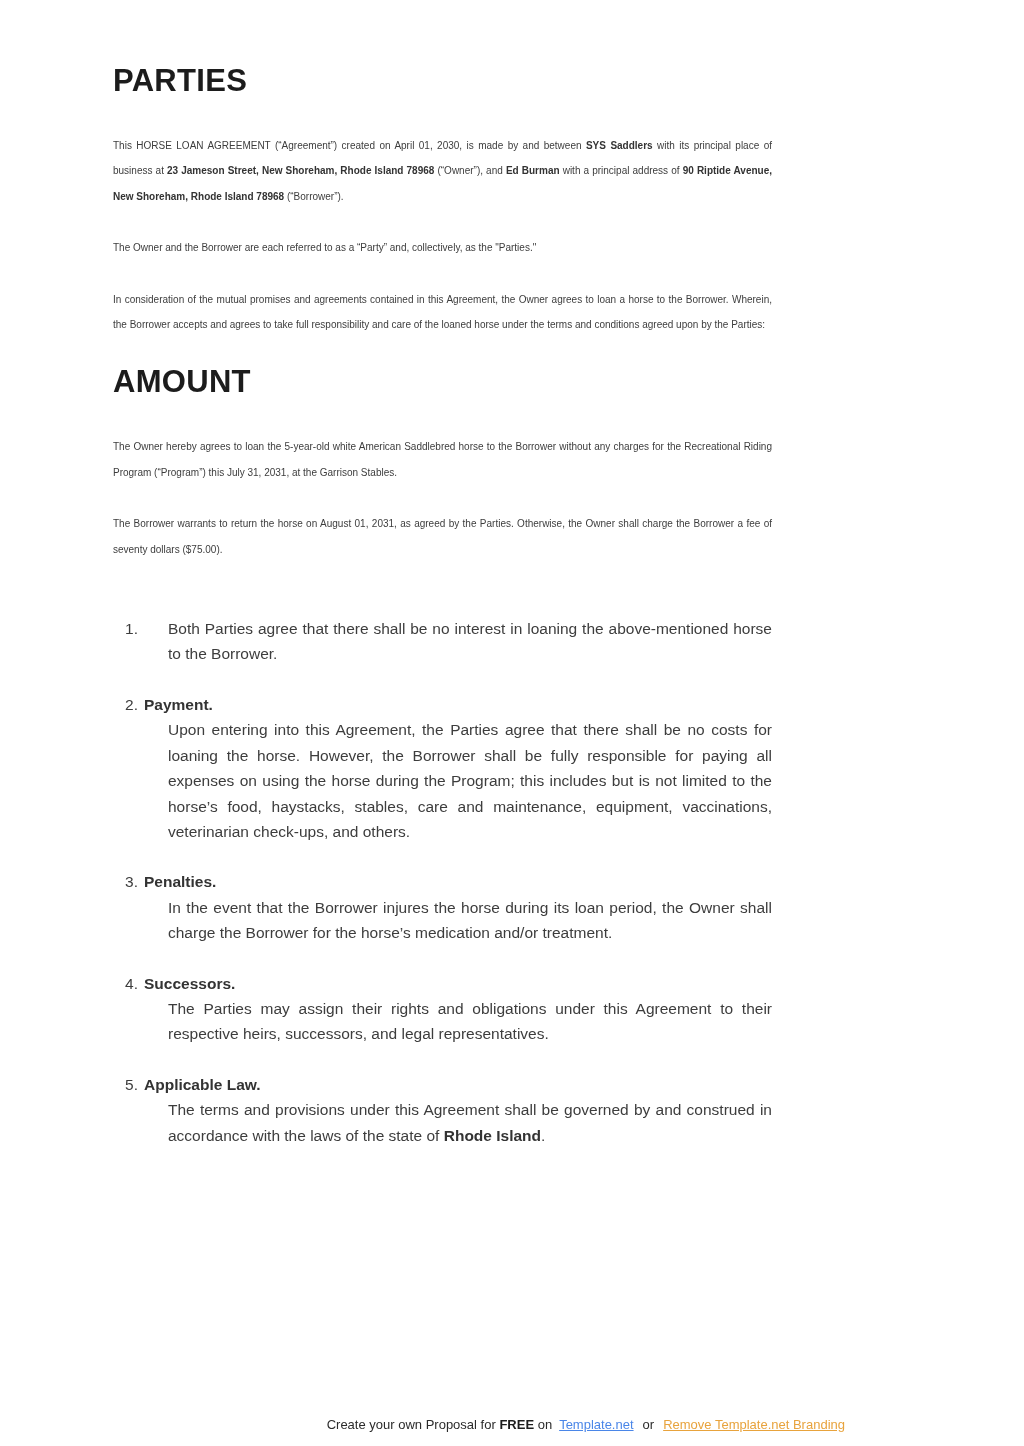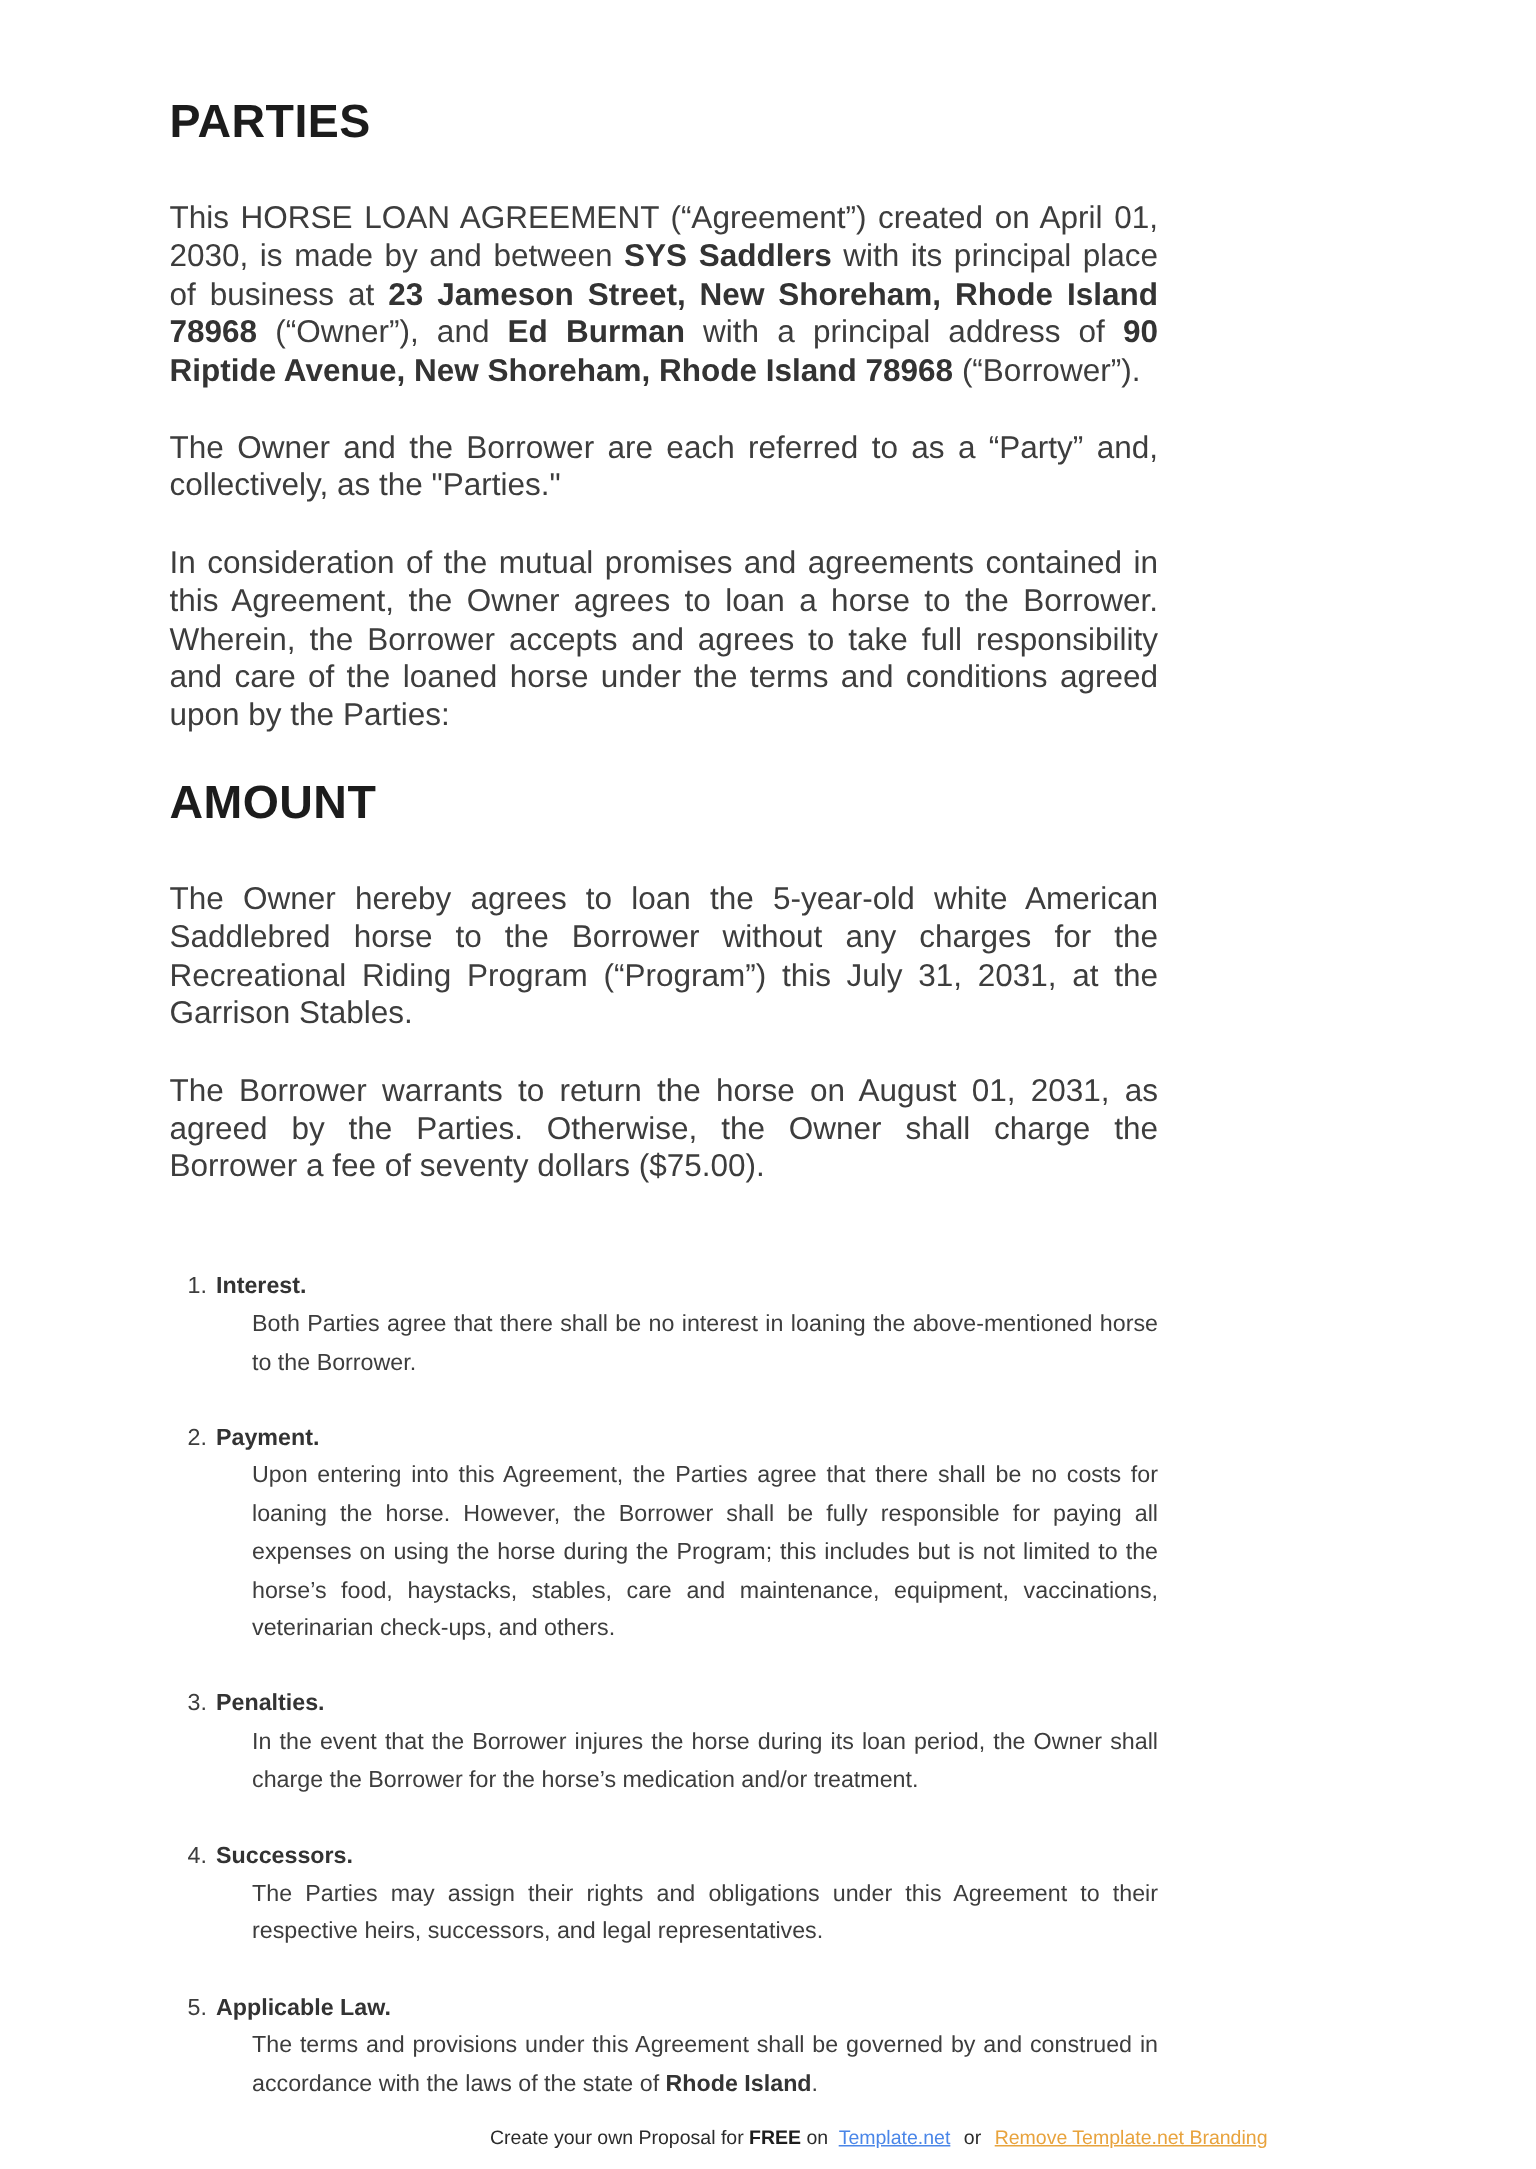--- a/index.html
+++ b/index.html
@@ -20,21 +20,21 @@
     line-height: 37px;
     font-weight: 700;
     color: #1c1c1c;
     letter-spacing: 0.3px;
     margin-bottom: 34px;
   }
   .section-amount { }
   .section-terms  { margin-top: 54px; }
 
   p.body-par {
-    font-size: 21px;
+    font-size: 10px;
     line-height: 25.4px;
     text-align: justify;
     color: #3d3d3d;
     margin-bottom: 26px;
   }
   b { font-weight: 700; color: #333333; }
 
   .tc-item {
     display: flex;
     font-size: 15.5px;
@@ -88,21 +88,20 @@
       <p class="body-par">The Borrower warrants to return the horse on August 01, 2031, as agreed by the Parties. Otherwise, the Owner shall charge the Borrower a fee of seventy dollars ($75.00).</p>
     </div>
 
     <div class="section section-terms">
 
       <div class="tc-list">
 
         <div class="tc-item">
           <div class="tc-num">1.</div>
           <div class="tc-content">
-            <div class="tc-label">Interest.</div>
             <div class="tc-body">Both Parties agree that there shall be no interest in loaning the above-mentioned horse to the Borrower.</div>
           </div>
         </div>
 
         <div class="tc-item">
           <div class="tc-num">2.</div>
           <div class="tc-content">
             <div class="tc-label">Payment.</div>
             <div class="tc-body">Upon entering into this Agreement, the Parties agree that there shall be no costs for loaning the horse. However, the Borrower shall be fully responsible for paying all expenses on using the horse during the Program; this includes but is not limited to the horse’s food, haystacks, stables, care and maintenance, equipment, vaccinations, veterinarian check-ups, and others.</div>
           </div>

